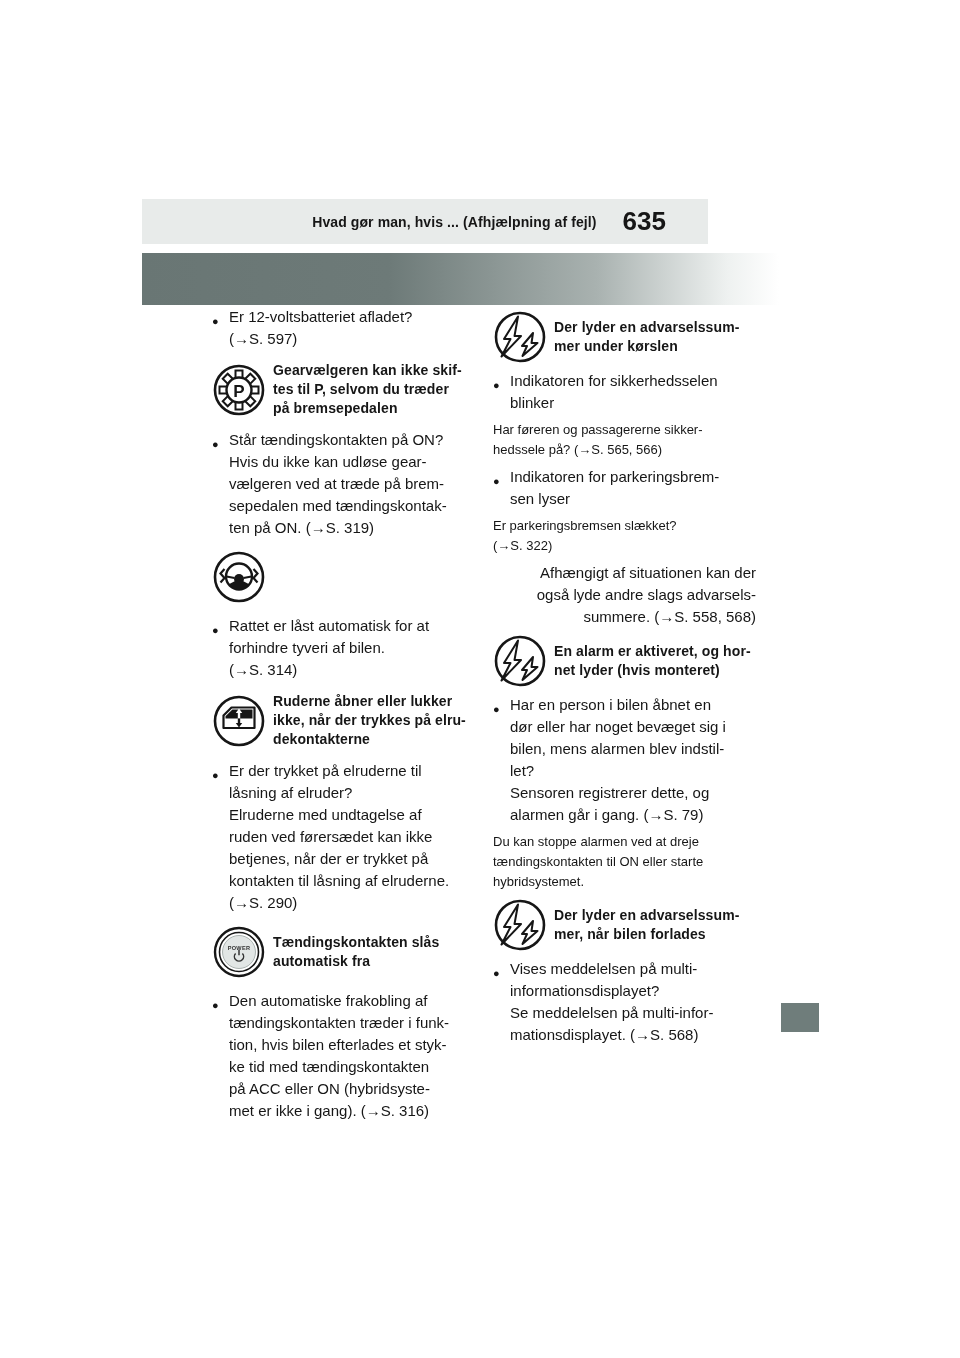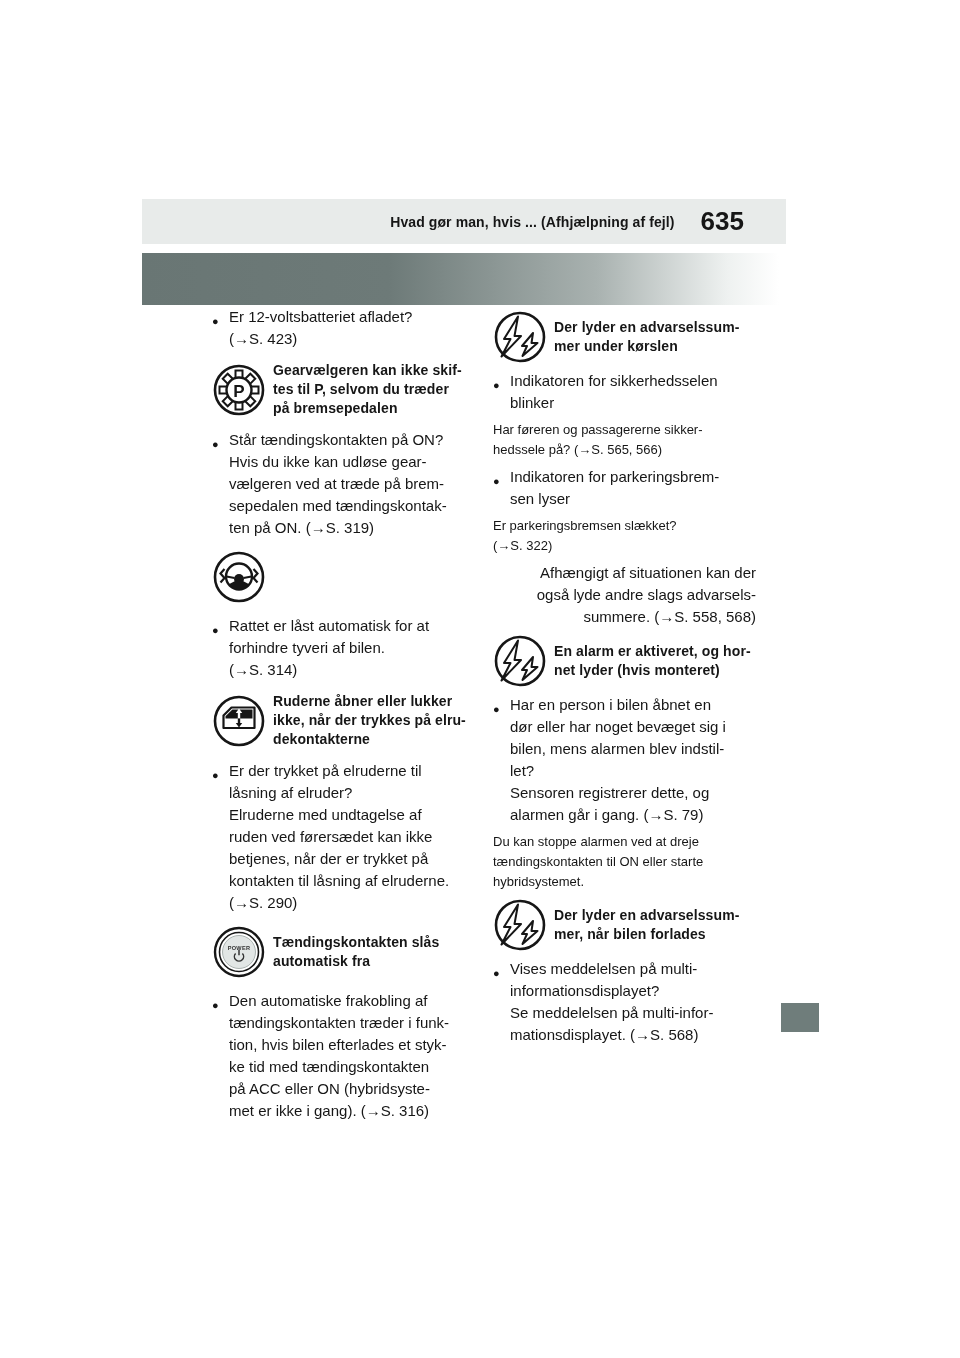--- a/index.html
+++ b/index.html
@@ -4,21 +4,21 @@
 <style>
   * { margin:0; padding:0; box-sizing:border-box; }
   html,body { background:#ffffff; }
   body {
     width:960px; height:1358px; position:relative; overflow:hidden;
     font-family:"Liberation Sans", sans-serif; color:#161616;
   }
   .page { position:absolute; inset:0; }
 
   .header-band {
-    position:absolute; left:142px; top:199px; width:644px; height:45px;
+    position:absolute; left:142px; top:199px; width:566px; height:45px;
     background:#e8ebea; display:flex; align-items:center; justify-content:flex-end;
   }
   .header-title { font-weight:bold; font-size:14px; letter-spacing:.1px; }
   .header-page-number { font-weight:bold; font-size:26px; margin-left:26px; margin-right:42px; }
 
   .gradient-bar {
     position:absolute; left:142px; top:253px; width:650px; height:52px;
     background:linear-gradient(90deg,#697674 0%,#6d7a78 38%,#a9b2b0 70%,#eef1f0 90%,#ffffff 98%);
   }
 
@@ -53,21 +53,21 @@
   </div>
 
   <div class="gradient-bar"></div>
 
   <div class="col col-left">
 
     <div class="bullet-item block">
       <span class="dot">●</span>
       <div>
           <div class="ln">Er 12-voltsbatteriet afladet?</div>
-          <div class="ln">(→S. 423)</div>
+          <div class="ln">(→S. 597)</div>
         </div>
     </div>
 
     <div class="icon-heading block">
       <span class="ih-icon">
         <svg viewBox="0 0 54 54">
           <circle cx="27" cy="27" r="24" fill="none" stroke="#161616" stroke-width="2.6"></circle>
           <g fill="#ffffff" stroke="#161616" stroke-width="2">
             <rect x="23.5" y="7.5" width="7" height="9" transform="rotate(0 27 27)"></rect>
             <rect x="23.5" y="7.5" width="7" height="9" transform="rotate(45 27 27)"></rect>

